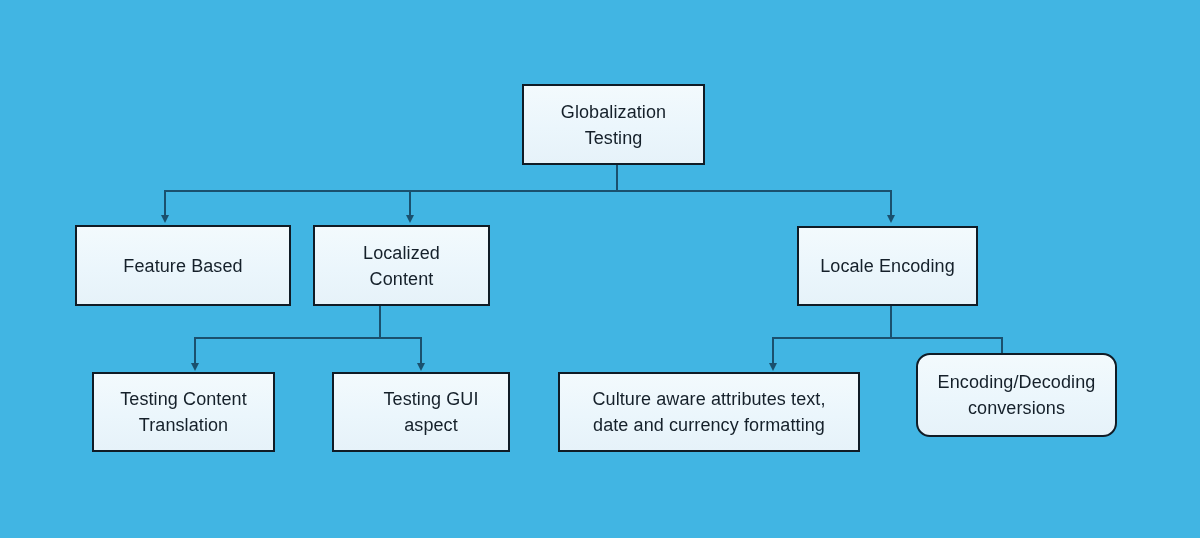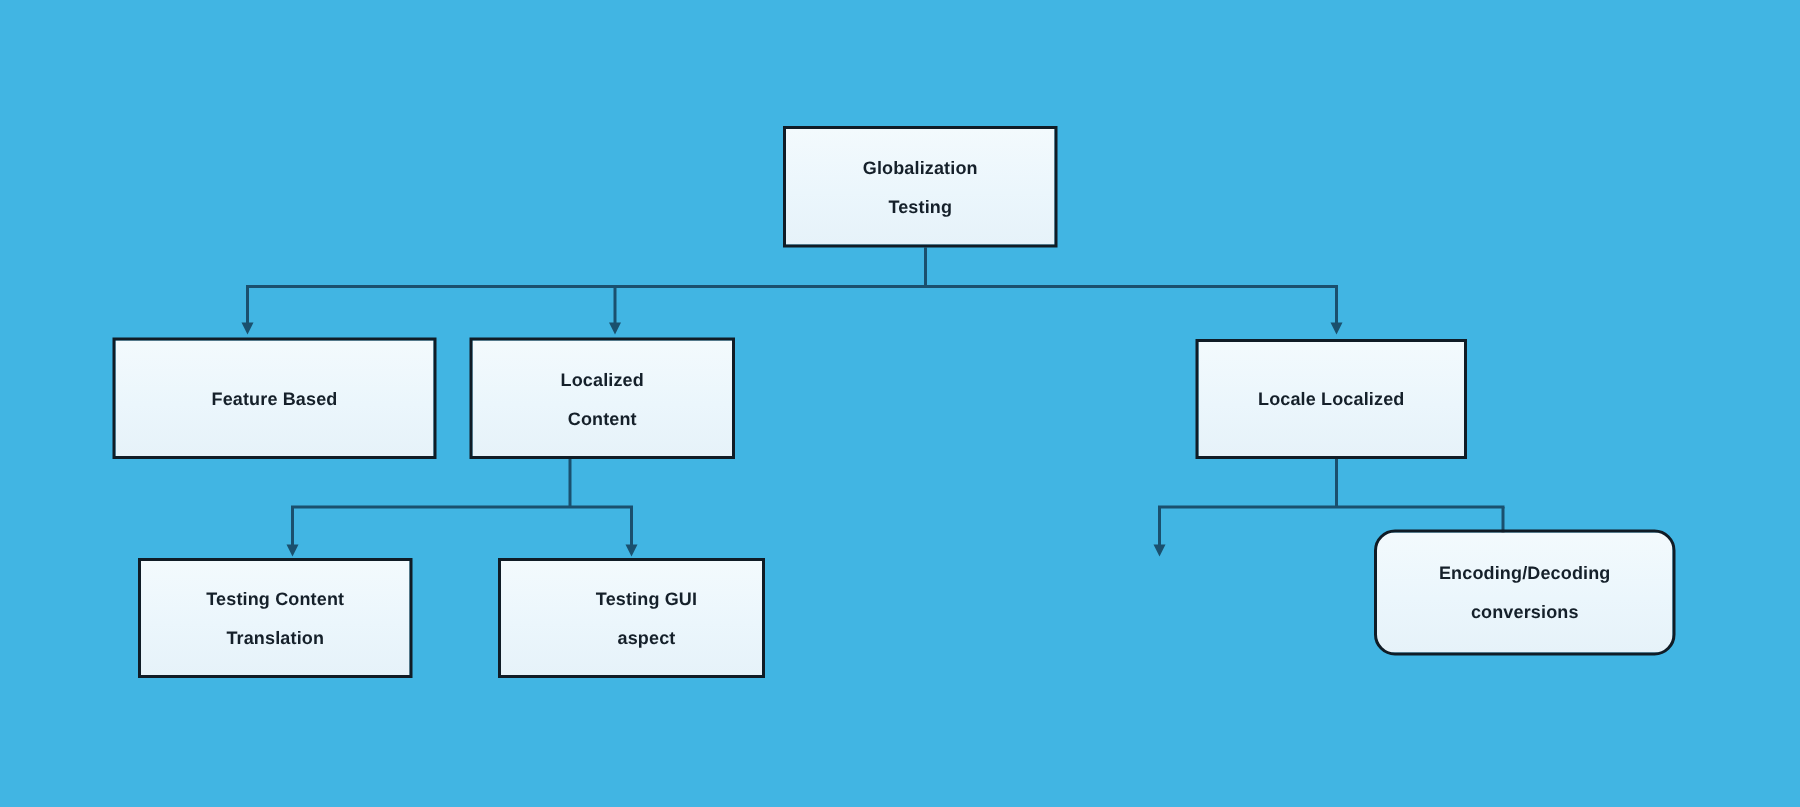--- a/index.html
+++ b/index.html
@@ -28,23 +28,23 @@
   .connectors .arrowhead{
     fill:var(--connector);
     stroke:none;
   }
   .node{
     position:absolute;
     display:flex;align-items:center;justify-content:center;
     background:linear-gradient(180deg,#f3fafd 0%,var(--node-fill) 55%,#e6f2f9 100%);
     border:2px solid var(--node-border);
     color:var(--text);
-    font-size:12px;
+    font-size:18px;
     line-height:26px;
-    font-weight:700;
+    font-weight:400;
     text-align:center;
     white-space:pre-line;
     letter-spacing:0.1px;
   }
   
   .pos-root{left:522px;top:84px;width:183px;height:81px;}
   .pos-feature-based{left:75px;top:225px;width:216px;height:81px;}
   .pos-localized-content{left:313px;top:225px;width:177px;height:81px;}
   .pos-locale-awareness{left:797px;top:226px;width:181px;height:80px;}
   .pos-testing-content-translation{left:92px;top:372px;width:183px;height:80px;text-align:center;}
@@ -82,25 +82,27 @@
   </svg>
 
   <div class="node pos-root">Globalization
 Testing</div>
 
   <div class="node pos-feature-based">Feature Based</div>
 
   <div class="node pos-localized-content">Localized
 Content</div>
 
-  <div class="node pos-locale-awareness">Locale Localized</div>
+  <div class="node pos-locale-awareness">Locale Encoding</div>
 
   <div class="node pos-testing-content-translation">Testing Content
 Translation</div>
 
   <div class="node pos-testing-gui-aspect">Testing GUI
 aspect</div>
 
+  <div class="node pos-culture-aware">Culture aware attributes text,
+date and currency formatting</div>
 
   <div class="node pos-encoding-decoding">Encoding/Decoding
 conversions</div>
 
 </div>
 
 </body></html>

